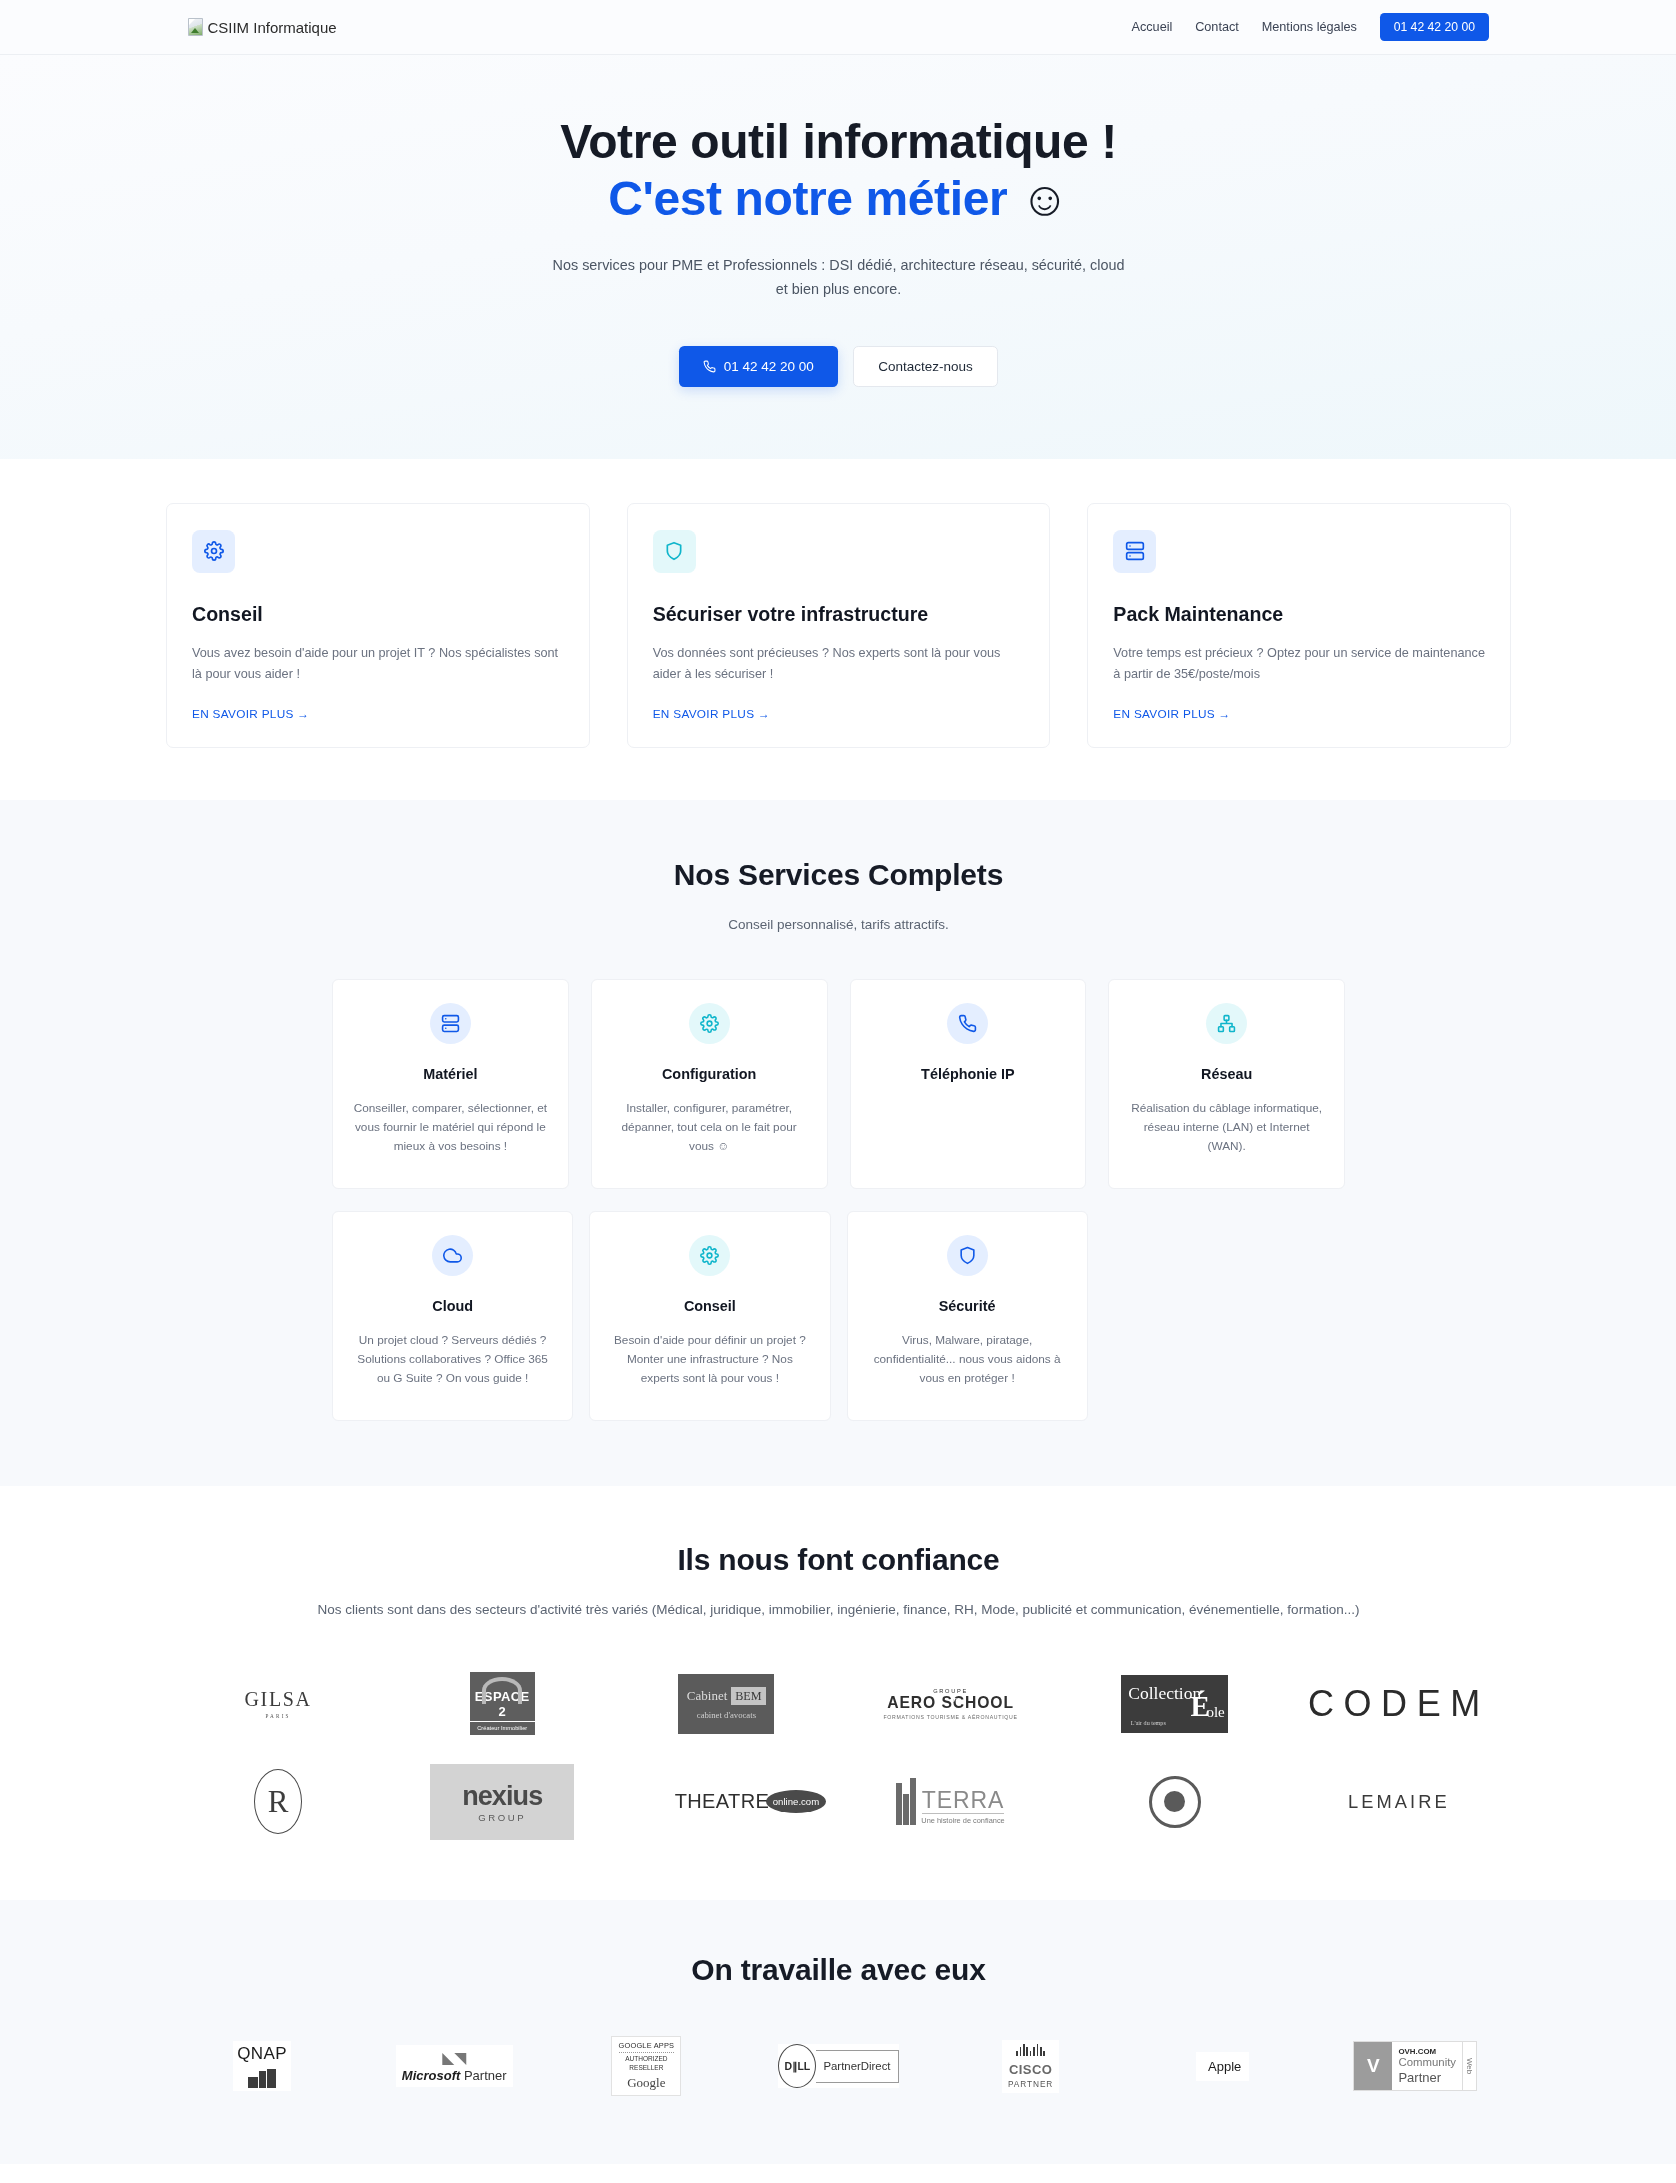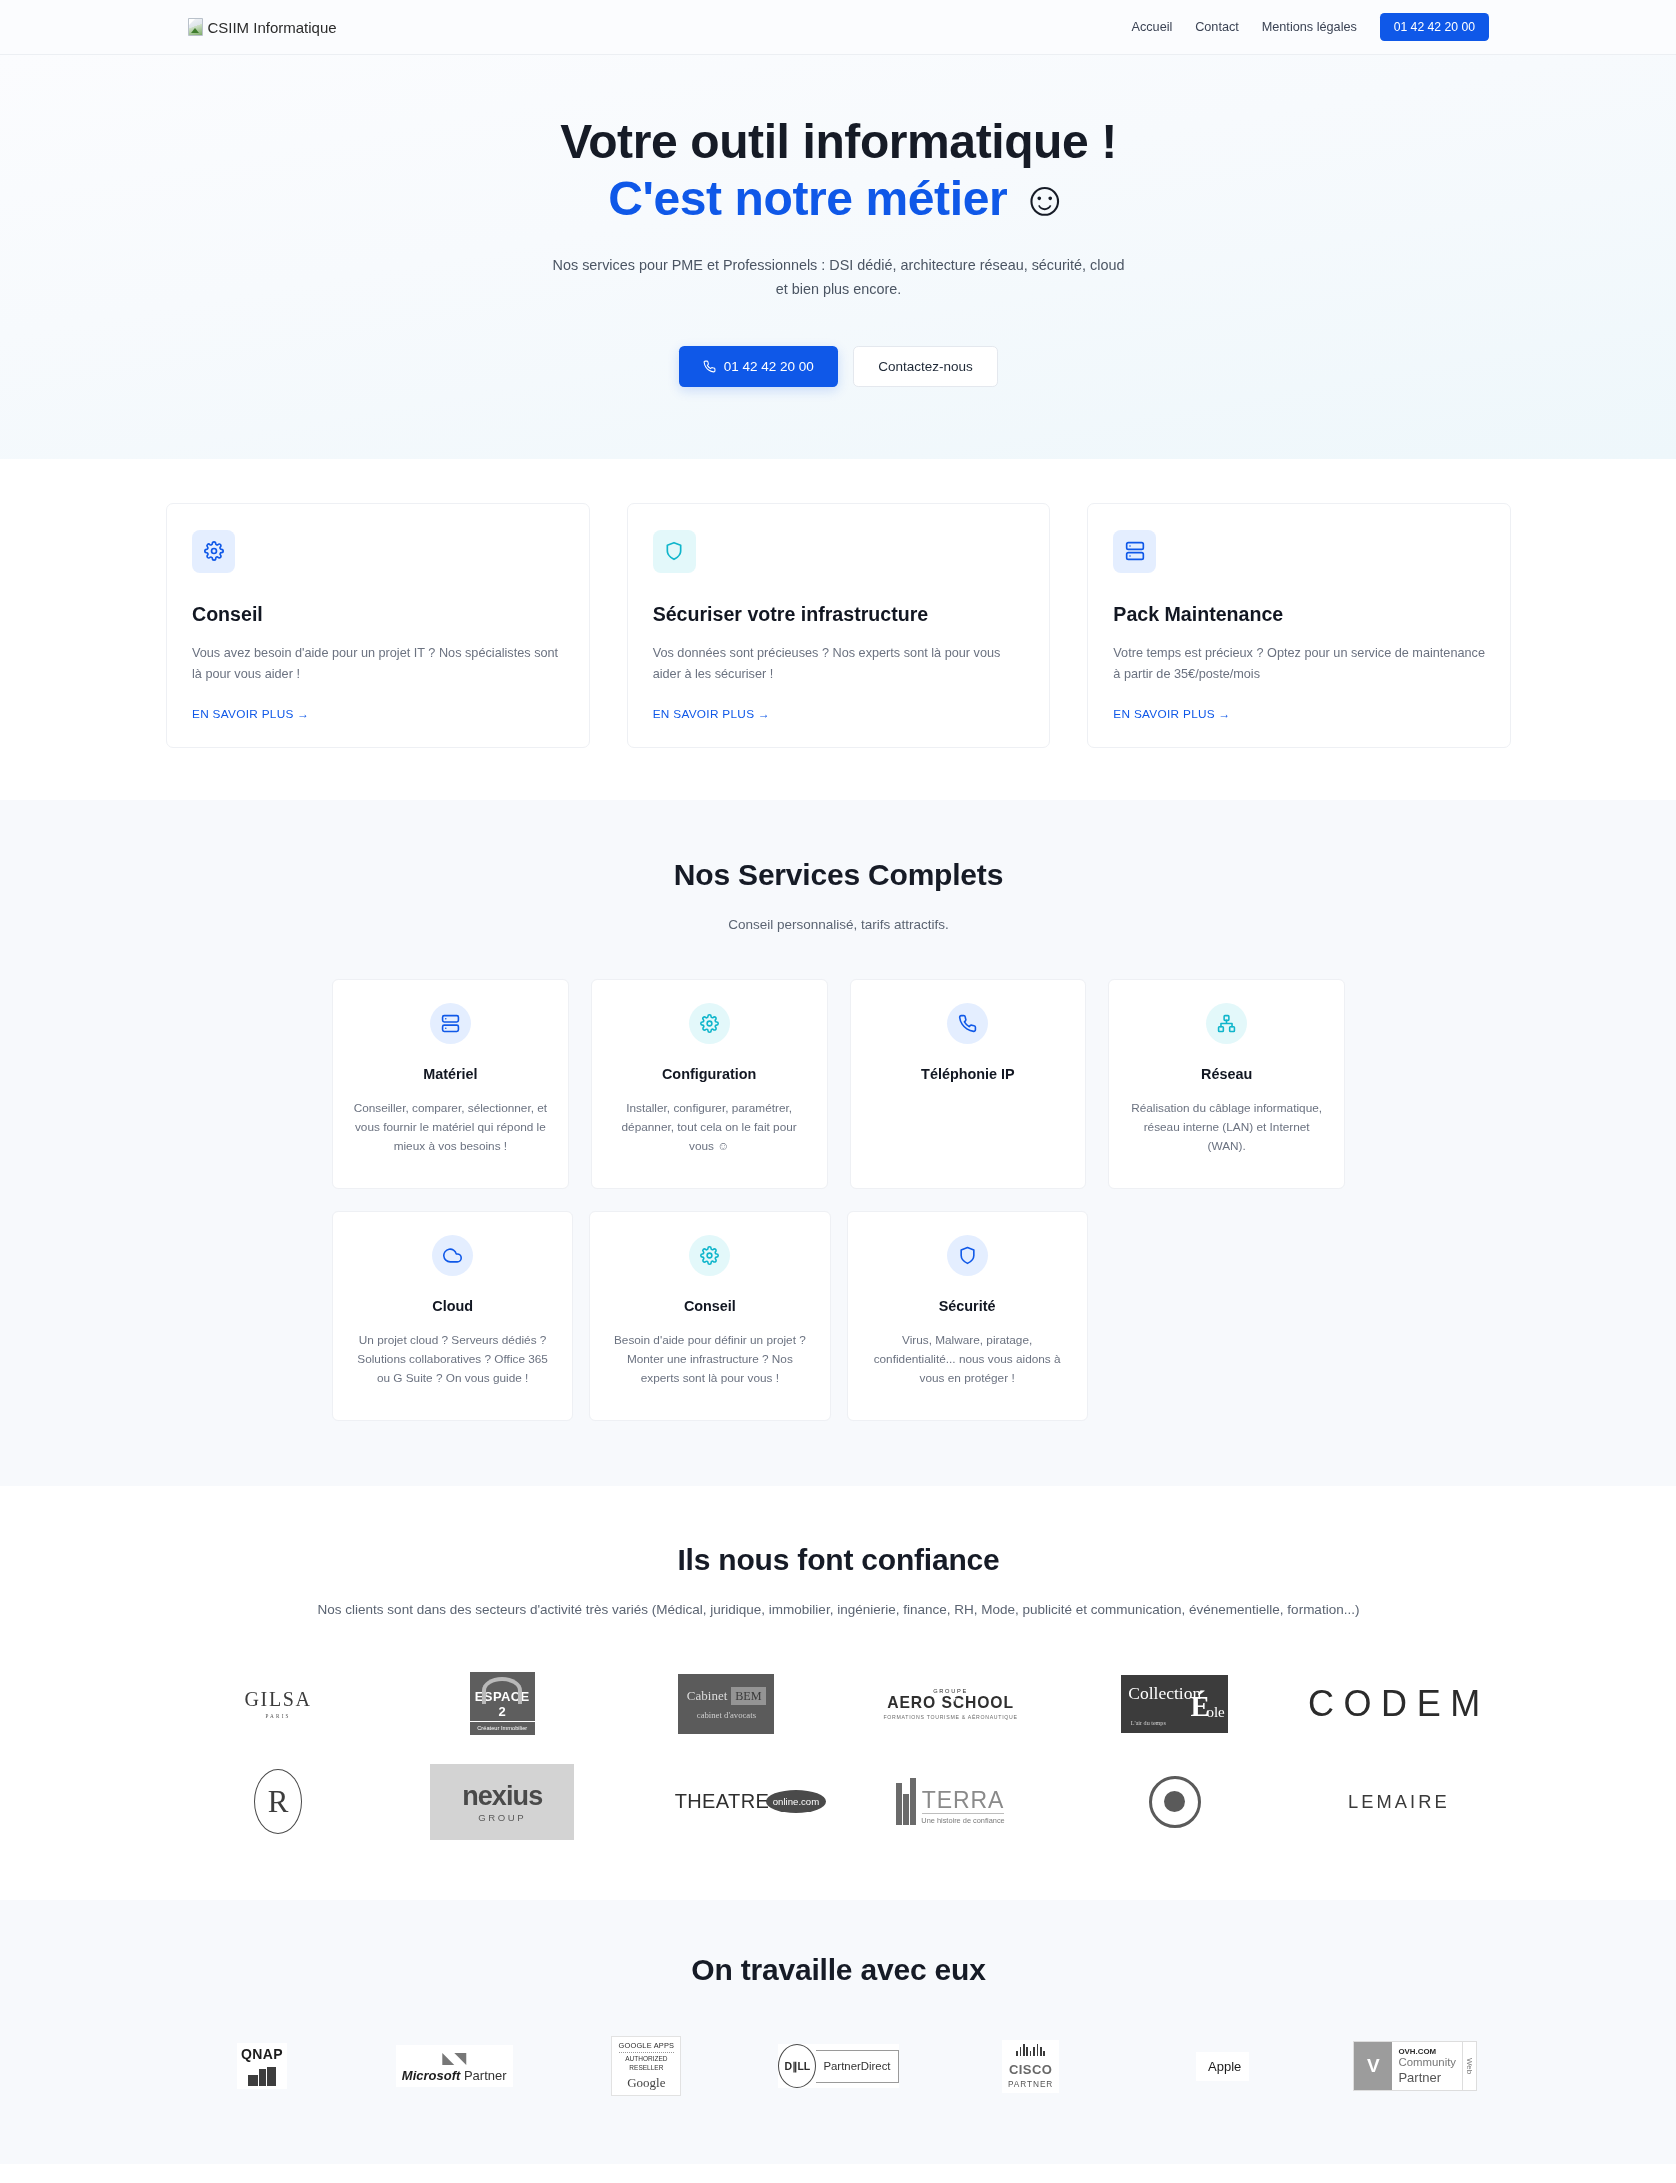--- a/index.html
+++ b/index.html
@@ -256,21 +256,21 @@
 
   
   .lg-gilsa { font-family:"Liberation Serif", serif; font-size:20px; letter-spacing:1.7px; color:#3b3b3b; text-align:center; }
   .lg-gilsa small { display:block; font-size:5.2px; letter-spacing:2.2px; color:#555; margin-top:1.7px; }
   .lg-espace { background:#5e5e5e; color:#fff; width:65px; height:63px; display:flex; flex-direction:column; align-items:center; justify-content:flex-end; padding-bottom:4.4px; position:relative; }
   .lg-espace .arch { position:absolute; top:5.2px; left:50%; transform:translateX(-50%); width:40px; height:27px; border-radius:50% 50% 0 0; border:4.4px solid #b9b9b9; border-bottom:none; }
   .lg-espace b { font-family:"Liberation Sans", sans-serif; font-size:13px; letter-spacing:0.4px; border-bottom:0.9px solid #fff; padding-bottom:1.7px; }
   .lg-espace small { font-size:5.7px; margin-top:3.1px; }
   .lg-bem { background:#5b5b5b; color:#dcdcdc; width:96px; height:60px; display:flex; flex-direction:column; align-items:center; justify-content:center; font-family:"Liberation Serif", serif; }
   .lg-bem .t1 { font-size:13px; display:flex; align-items:center; gap:3.5px; }
-  .lg-bem .t1 i { background:#14b8a6; color:#3a3a3a; font-style:normal; padding:1.7px 4.4px; font-size:12.2px; }
+  .lg-bem .t1 i { background:#7dd3fc; color:#3a3a3a; font-style:normal; padding:1.7px 4.4px; font-size:12.2px; }
   .lg-bem .t2 { font-size:8.7px; margin-top:5.2px; color:#cfcfcf; }
   .lg-aero { text-align:center; color:#2f2f2f; font-family:"Liberation Sans", sans-serif; }
   .lg-aero .shield { width:18.3px; height:27px; margin:0 auto 2.6px; background:#6e6e6e; border-radius:2.6px 2.6px 50% 50%; position:relative; }
   .lg-aero .shield:after { content:"✈"; position:absolute; left:0; right:0; top:6.1px; color:#fff; font-size:8.7px; }
   .lg-aero .g { font-size:5.7px; letter-spacing:1.7px; }
   .lg-aero .n { font-size:15.7px; font-weight:700; letter-spacing:0.9px; }
   .lg-aero .s { font-size:5.2px; letter-spacing:0.7px; color:#6a6a6a; margin-top:1.7px; }
   .lg-eole { background:#3c3c3c; color:#fff; width:107px; height:58px; position:relative; font-family:"Liberation Serif", serif; }
   .lg-eole .c { position:absolute; left:7px; top:7.9px; font-size:17.5px; }
   .lg-eole .e { position:absolute; right:18.3px; top:15px; font-size:29px; font-weight:700; }
@@ -302,21 +302,21 @@
   .partner-row {
     width: 1345px;
     margin: 47px auto 0;
     display: grid;
     grid-template-columns: repeat(7, 1fr);
     align-items: center;
     justify-items: center;
   }
   .pbox { height: 65px; display:flex; align-items:center; justify-content:center; filter: grayscale(1); }
   .pg-qnap { text-align:center; background:#fff; padding:2.6px 4.4px; }
-  .pg-qnap b { font-size:14px; letter-spacing:0.4px; color:#1c1c1c; font-weight:700; display:block; }
+  .pg-qnap b { font-size:17px; letter-spacing:0.4px; color:#1c1c1c; font-weight:400; display:block; }
   .pg-qnap .srv { margin-top:3.5px; height:21px; display:flex; gap:1.7px; align-items:flex-end; justify-content:center; }
   .pg-qnap .srv i { display:block; background:#3d3d3d; }
   .pg-ms { background:#fff; padding:4.4px 6.1px; text-align:center; }
   .pg-ms .flag { font-size:15.7px; color:#777; line-height:1; }
   .pg-ms .n { font-size:13px; margin-top:2.6px; }
   .pg-ms .n b { font-weight:700; font-style:italic; color:#1c1c1c; }
   .pg-ms .n span { color:#333; }
   .pg-google { background:#fff; border:0.4px solid #e2e2e2; padding:3.5px 6.1px; text-align:center; line-height:1.35; }
   .pg-google .l1 { font-size:7.4px; letter-spacing:0.2px; color:#2b2b2b; border-bottom:0.4px dotted #999; padding-bottom:1.3px; }
   .pg-google .l2 { font-size:6.5px; color:#333; margin-top:1.7px; }

